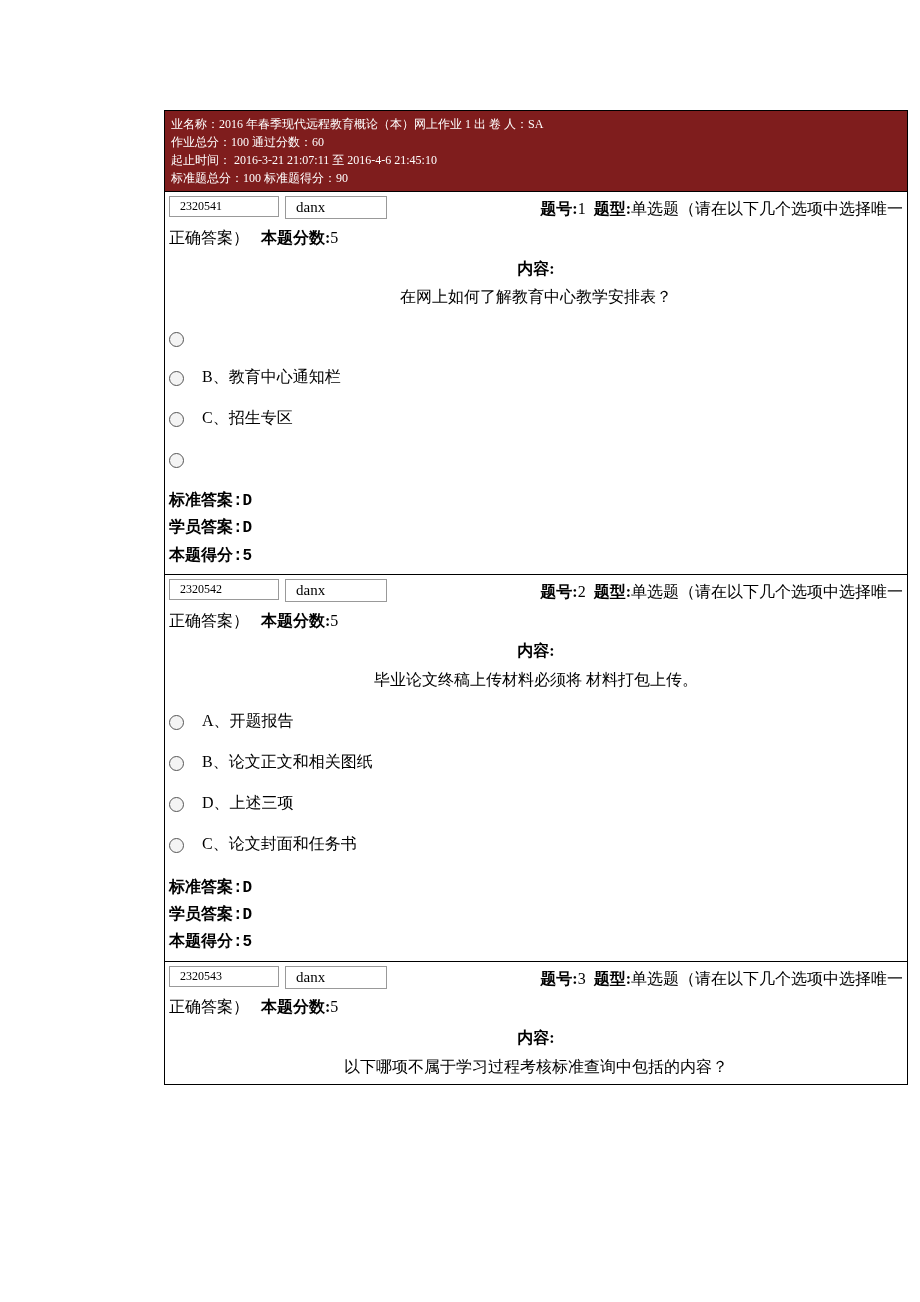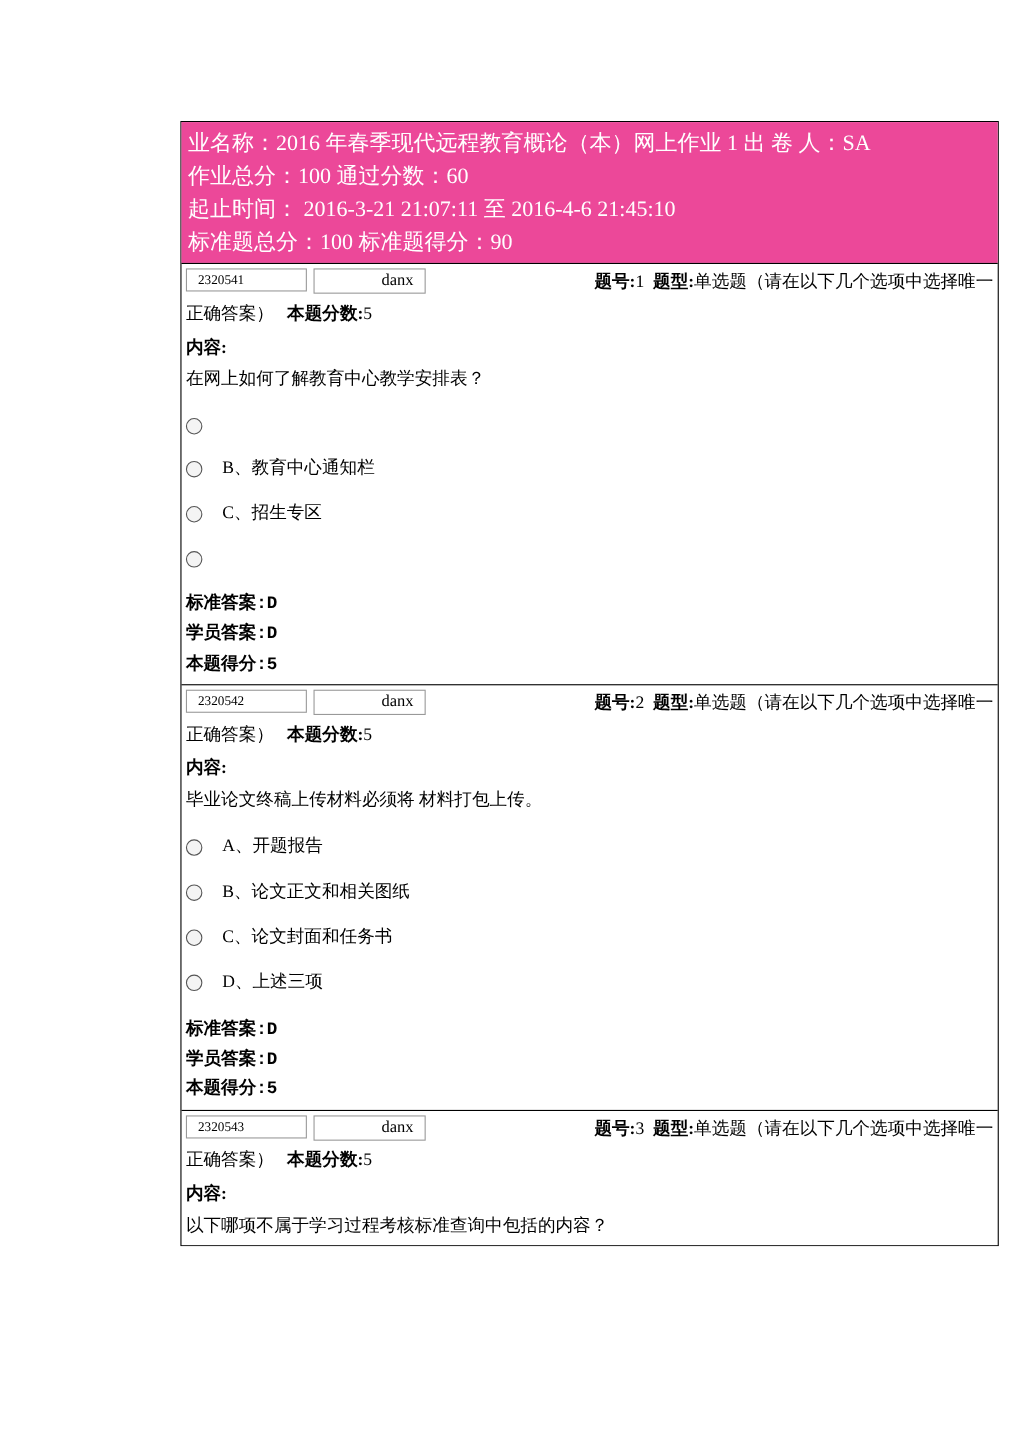--- a/index.html
+++ b/index.html
@@ -10,24 +10,24 @@
     font-size: 16px;
     color: #000;
   }
   .page {
     width: 742px;
     margin-left: 164px;
     margin-top: 110px;
     border: 1px solid #000;
   }
   .header {
-    background: #ec4899;
+    background: #7f1d1d;
     color: #fff;
     padding: 4px 6px;
-    font-size: 20px;
+    font-size: 12px;
     line-height: 1.5;
   }
   .header .line {
     margin: 0;
   }
   .question {
     border-top: 1px solid #000;
     padding-bottom: 2px;
   }
   .q-top {
@@ -44,30 +44,30 @@
     margin-right: 2px;
     vertical-align: top;
   }
   .type-box {
     display: inline-block;
     border: 1px solid #999;
     padding: 2px 10px;
     min-width: 80px;
     font-size: 15px;
     vertical-align: top;
-    text-align: right;
   }
   .q-title-line {
     padding: 2px 4px;
     line-height: 1.8;
   }
   .bold { font-weight: bold; }
   .content-block {
     padding: 0 4px;
     line-height: 1.8;
+    text-align: center;
   }
   .opts {
     padding: 6px 4px 10px 4px;
   }
   .opt {
     display: flex;
     align-items: flex-start;
     padding: 10px 0;
   }
   .radio-icon {
@@ -165,25 +165,25 @@
       <div class="opt">
         <span class="radio-icon"></span>
         <span class="opt-text">A、开题报告</span>
       </div>
       <div class="opt">
         <span class="radio-icon"></span>
         <span class="opt-text">B、论文正文和相关图纸</span>
       </div>
       <div class="opt">
         <span class="radio-icon"></span>
+        <span class="opt-text">D、上述三项</span>
+      </div>
+      <div class="opt">
+        <span class="radio-icon"></span>
         <span class="opt-text">C、论文封面和任务书</span>
-      </div>
-      <div class="opt">
-        <span class="radio-icon"></span>
-        <span class="opt-text">D、上述三项</span>
       </div>
     </div>
     <div class="answers">
       <div><span>标准答案:</span><span>D</span></div>
       <div><span>学员答案:</span><span>D</span></div>
       <div><span>本题得分:</span><span>5</span></div>
     </div>
   </div>
 
   <div class="question">

